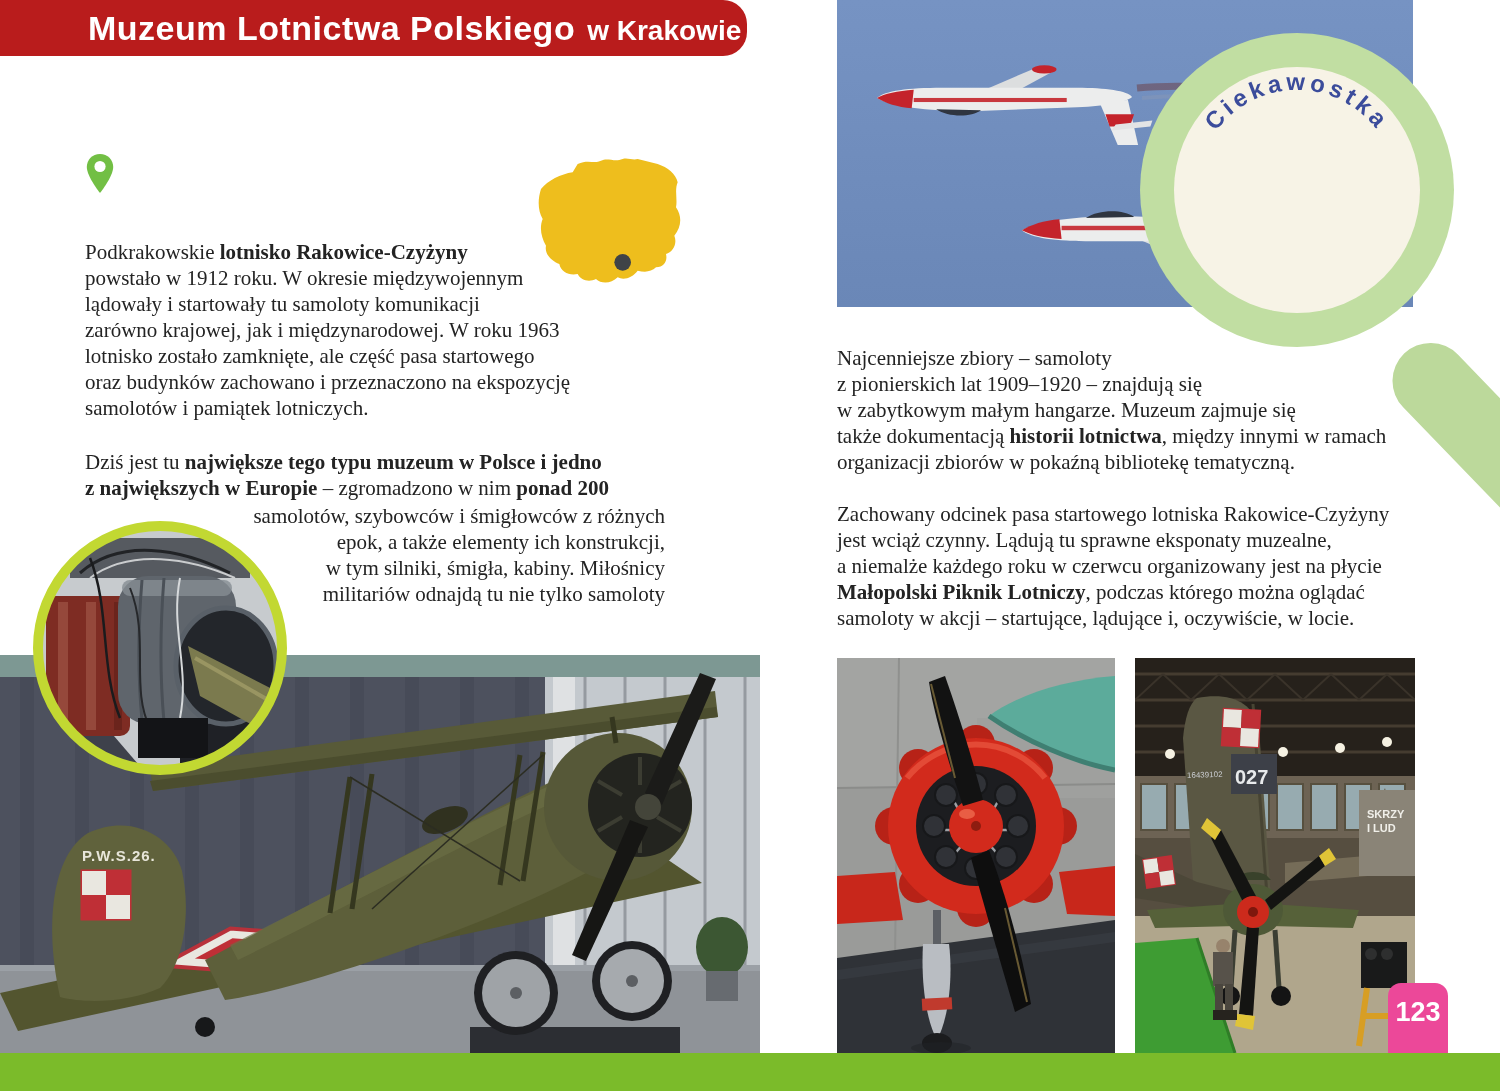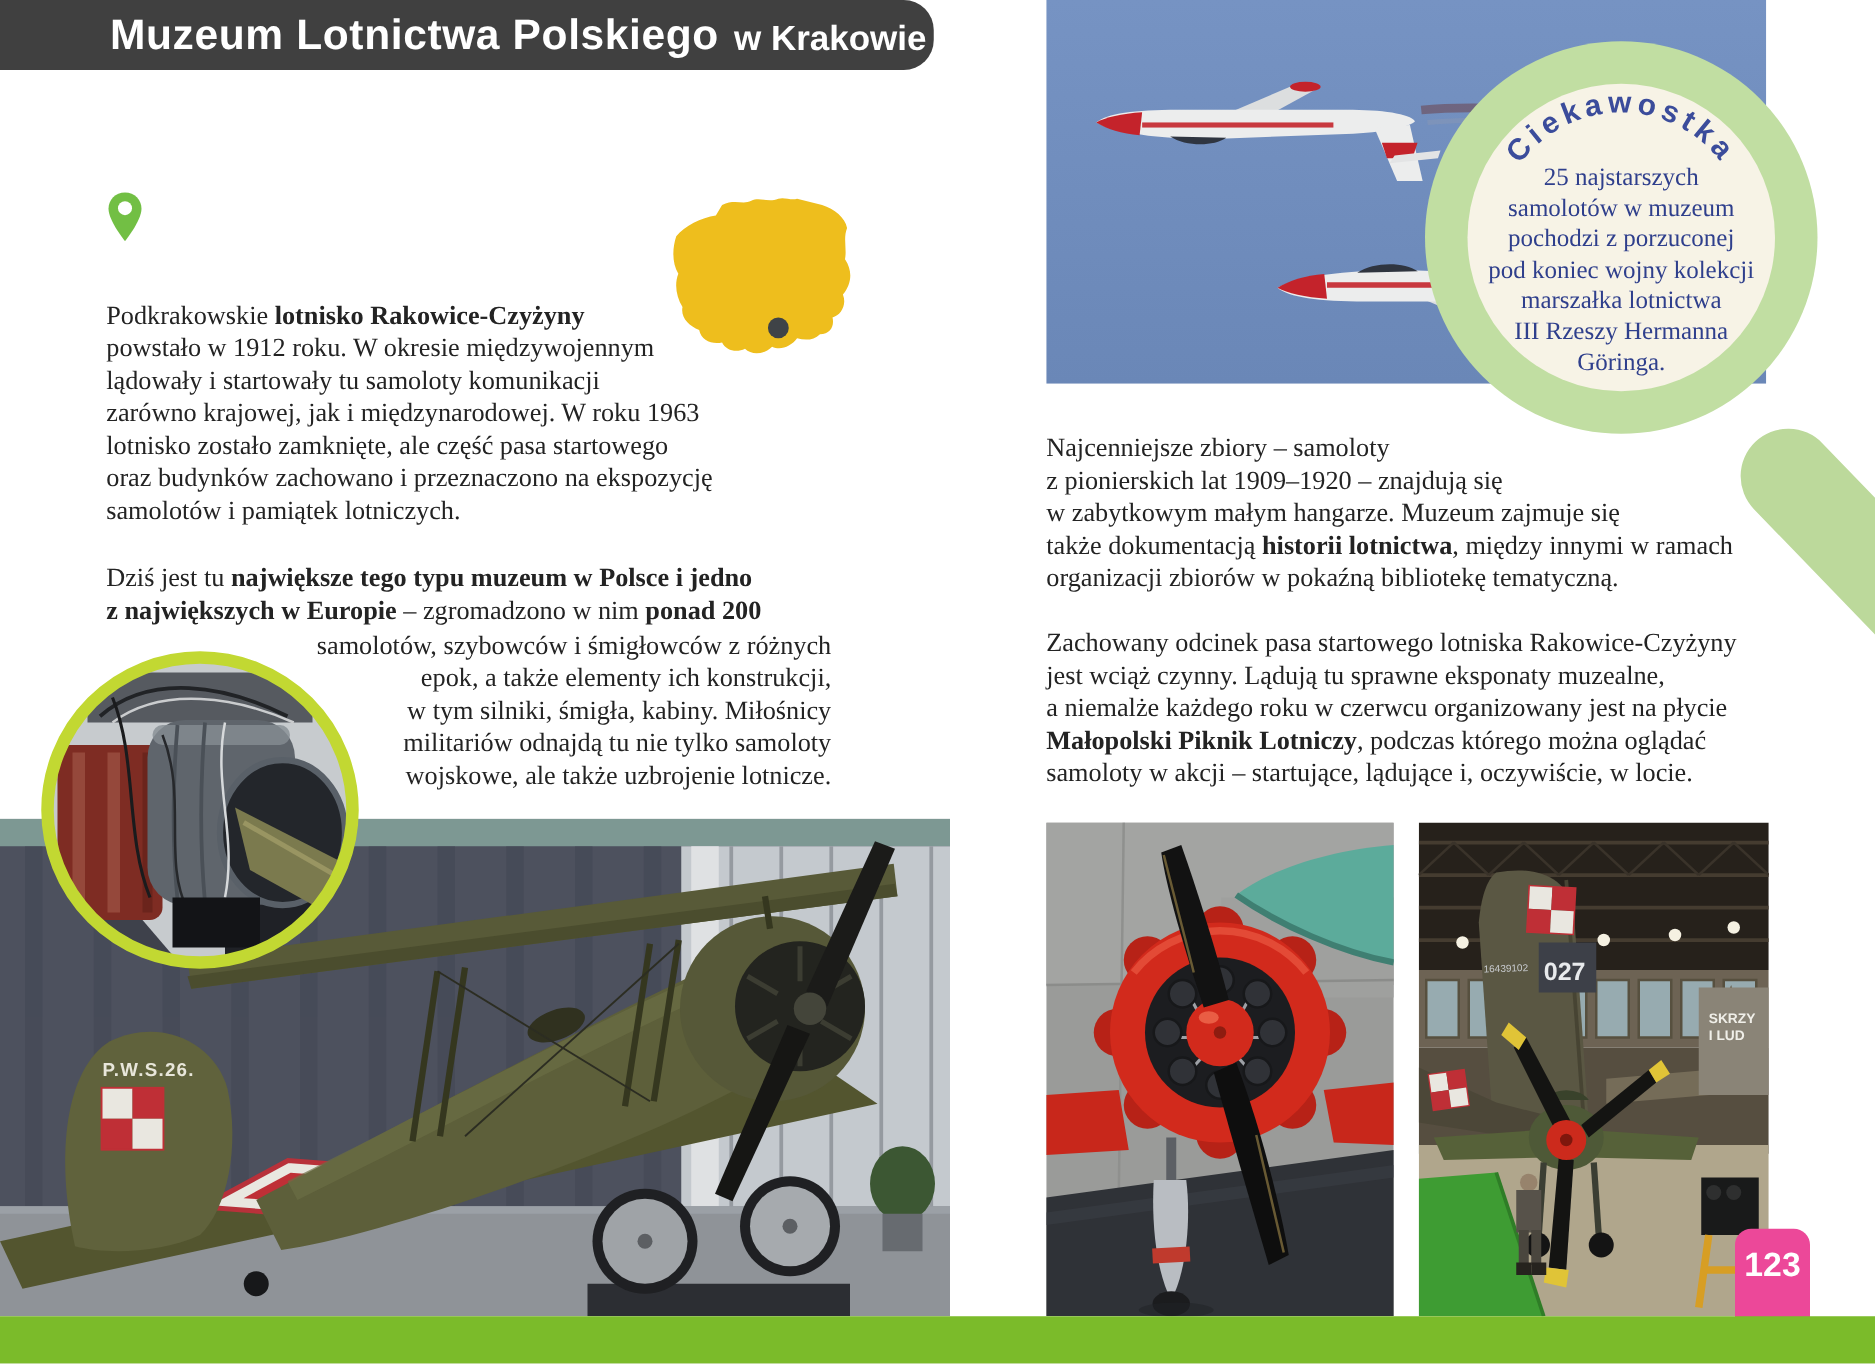--- a/index.html
+++ b/index.html
@@ -6,21 +6,21 @@
   html,body { background:#e8e8e8; }
   #page{
     position:relative; width:1500px; height:1091px; background:#ffffff;
     overflow:hidden; font-family:"Liberation Serif", serif; color:#232323;
   }
   .abs{ position:absolute; }
   .serif{ font-size:21px; line-height:26px; color:#232323; white-space:nowrap; }
   .serif .b{ font-weight:bold; }
   
   .banner{
-    left:0; top:57; width:747px; height:56px; background:#404040;
+    left:0; top:57; width:747px; height:56px; background:#b91c1c;
     border-radius:0 24px 24px 0; display:flex; align-items:center;
     font-family:"Liberation Sans", sans-serif; color:#ffffff; padding-left:88px;
   }
   .banner .t1{ font-size:34px; font-weight:bold; letter-spacing:.5px; }
   .banner .t2{ font-size:28px; font-weight:bold; margin-left:12px; padding-top:6px; }
   
   .loc-text{ left:127px; top:158px; }
   
   .p2b{ top:503px; right:835px; text-align:right; }
   
@@ -70,21 +70,21 @@
 
   <div class="abs" style="left:526px; top:144px;">
     <svg width="170" height="150" viewBox="0 0 100 90">
       <path d="M8,27 C12,22 20,18 27,17 L30,12 C36,9 40,12 44,10 C48,8 52,11 57,9 C60,8 63,10 66,9 L78,12 C84,14 89,18 90,23 C88,28 90,33 89,38 C93,44 92,50 88,55 C90,60 87,65 83,66 C84,70 82,74 77,74 C74,77 70,77 66,76 C63,80 58,82 54,80 C50,84 44,84 41,81 C37,83 32,82 30,78 C25,79 20,77 19,72 C14,70 10,66 11,61 C8,56 7,50 9,45 C6,40 6,33 8,27 Z" fill="#eebe1d"></path>
       <circle cx="57" cy="71" r="5" fill="#3f4347"></circle>
     </svg>
   </div>
 
   <div class="abs serif" style="left:85px; top:239px;"><span>Podkrakowskie </span><span class="b">lotnisko Rakowice-Czyżyny</span><br><span>powstało w 1912 roku. W okresie międzywojennym</span><br><span>lądowały i startowały tu samoloty komunikacji</span><br><span>zarówno krajowej, jak i międzynarodowej. W roku 1963</span><br><span>lotnisko zostało zamknięte, ale część pasa startowego</span><br><span>oraz budynków zachowano i przeznaczono na ekspozycję</span><br><span>samolotów i pamiątek lotniczych.</span></div>
   <div class="abs serif" style="left:85px; top:449px;"><span>Dziś jest tu </span><span class="b">największe tego typu muzeum w Polsce i jedno</span><br><span class="b">z największych w Europie</span><span> – zgromadzono w nim </span><span class="b">ponad 200</span></div>
-  <div class="abs serif p2b"><span>samolotów, szybowców i śmigłowców z różnych</span><br><span>epok, a także elementy ich konstrukcji,</span><br><span>w tym silniki, śmigła, kabiny. Miłośnicy</span><br><span>militariów odnajdą tu nie tylko samoloty</span><br><span>wojskowe, ale także uzbrojenie lotnicze.</span></div>
+  <div class="abs serif p2b"><span>samolotów, szybowców i śmigłowców z różnych</span><br><span>epok, a także elementy ich konstrukcji,</span><br><span>w tym silniki, śmigła, kabiny. Miłośnicy</span><br><span>militariów odnajdą tu nie tylko samoloty</span><br></div>
 
   <div class="abs" style="left:0; top:655px;">
     <svg width="760" height="398" viewBox="0 0 760 398">
       <rect x="0" y="0" width="760" height="398" fill="#4d515e"></rect>
       <rect x="0" y="0" width="760" height="22" fill="#7d9893"></rect>
       <rect x="545" y="22" width="215" height="300" fill="#c4c9ce"></rect>
       <g stroke="#959aa0" stroke-width="3">
         <line x1="585" y1="22" x2="585" y2="322"></line>
           <line x1="625" y1="22" x2="625" y2="322"></line>
         <line x1="665" y1="22" x2="665" y2="322"></line>
@@ -247,21 +247,20 @@
   <div class="abs lens">
     <div class="lens-inner"></div>
     <svg class="lens-title-svg" width="314" height="314" viewBox="0 0 314 314">
       <defs>
           <path id="arc" d="M 57,157 A 100,100 0 0 1 257,157" fill="none"></path>
         </defs>
       <text font-size="24" font-weight="bold" fill="#3b4c9b" letter-spacing="4">
         <textPath href="#arc" startOffset="50%" text-anchor="middle">Ciekawostka</textPath>
       </text>
     </svg>
-    <div class="lens-body"><span>25 najstarszych</span><br><span>samolotów w muzeum</span><br><span>pochodzi z porzuconej</span><br><span>pod koniec wojny kolekcji</span><br><span>marszałka lotnictwa</span><br><span>III Rzeszy Hermanna</span><br><span>Göringa.</span></div>
   </div>
 
   <div class="abs serif" style="left:837px; top:345px;"><span>Najcenniejsze zbiory – samoloty</span><br><span>z pionierskich lat 1909–1920 – znajdują się</span><br><span>w zabytkowym małym hangarze. Muzeum zajmuje się</span><br><span>także dokumentacją </span><span class="b">historii lotnictwa</span><span>, między innymi w ramach</span><br><span>organizacji zbiorów w pokaźną bibliotekę tematyczną.</span></div>
   <div class="abs serif" style="left:837px; top:501px;"><span>Zachowany odcinek pasa startowego lotniska Rakowice-Czyżyny</span><br><span>jest wciąż czynny. Lądują tu sprawne eksponaty muzealne,</span><br><span>a niemalże każdego roku w czerwcu organizowany jest na płycie</span><br><span class="b">Małopolski Piknik Lotniczy</span><span>, podczas którego można oglądać</span><br><span>samoloty w akcji – startujące, lądujące i, oczywiście, w locie.</span></div>
 
   <div class="abs" style="left:837px; top:658px;">
     <svg width="278" height="395" viewBox="0 0 278 395">
       <rect x="0" y="0" width="278" height="395" fill="#9a9b99"></rect>
       <rect x="0" y="0" width="278" height="130" fill="#a3a4a2"></rect>
       <rect x="140" y="60" width="138" height="80" fill="#9fa09e"></rect>

